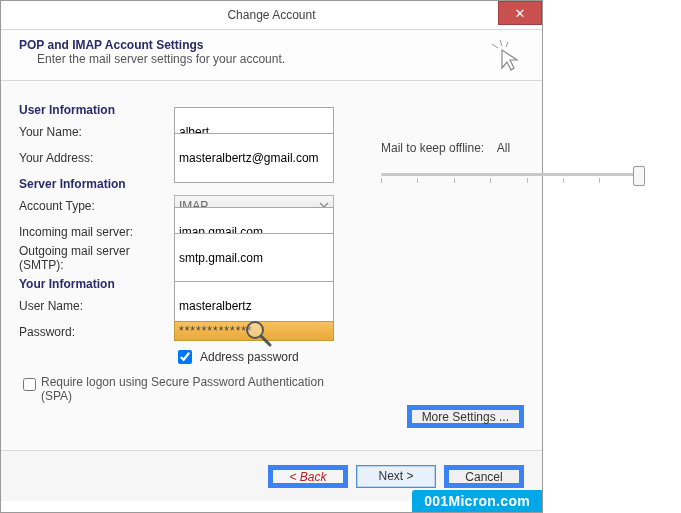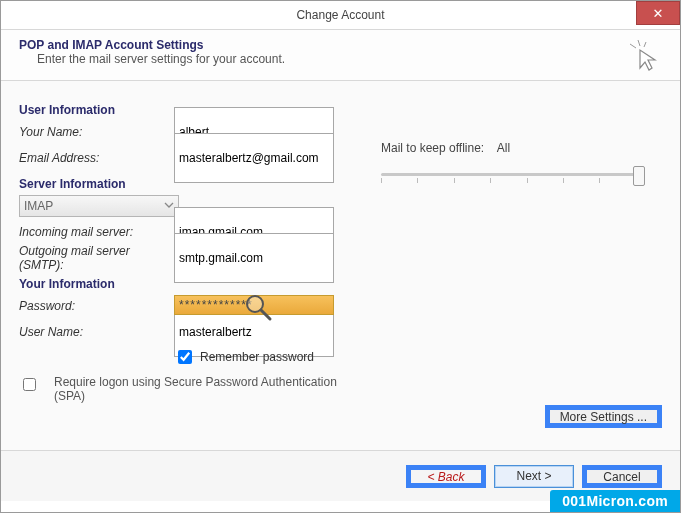--- a/index.html
+++ b/index.html
@@ -76,21 +76,20 @@
   }
   .row {
     display: flex;
     align-items: center;
     margin: 4px 0;
     height: 22px;
   }
   .lbl {
     width: 155px;
     color: #333;
-    font-style: italic;
   }
   input.tx {
     width: 150px;
     height: 18px;
     border: 1px solid #a7a7a7;
     padding: 15px 4px;
     font-family: inherit;
     font-size: 12px;
     background: #fff;
   }
@@ -135,21 +134,21 @@
     gap: 5px;
     margin: 4px 0;
   }
   .chk input[type=checkbox] {
     width: 14px;
     height: 14px;
   }
   .spa-row {
     display: flex;
     align-items: flex-start;
-    gap: 15px;
+    gap: 2px;
     margin-top: 8px;
   }
   .spa-row .spa-text { width: 300px; color:#555; }
   .right-pane {
     position: absolute;
     left: 380px;
     top: 60px;
     width: 270px;
   }
   .mt-label { color:#444; }
@@ -225,21 +224,21 @@
     display: flex;
     align-items: center;
     font-size: 14px;
     font-weight: 600;
     letter-spacing: 0.3px;
     border-top-left-radius: 3px;
   }
   .window {
     border: 1px solid #9a9a9a;
     box-sizing: border-box;
-    width: 681px;
+    width: 543px;
     height: 513px;
     position: relative;
   }
 </style>
 </head>
 <body>
 
 <div class="window">
   <div class="titlebar">
     <span class="title">Change Account</span>
@@ -264,69 +263,70 @@
   </div>
 
   <div class="body">
     <div class="section-title">User Information</div>
 
     <div class="row">
       <span class="lbl">Your Name:</span>
       <input class="tx" type="text" value="albert" style="">
     </div>
     <div class="row">
-      <span class="lbl">Email Address:</span>
+      <span class="lbl">Your Address:</span>
       <input class="tx" type="text" value="masteralbertz@gmail.com" style="">
     </div>
 
     <div class="section-title" style="margin-top:8px">Server Information</div>
 
     <div class="row">
+      <span class="lbl">Account Type:</span>
       <div class="dropdown">
         <span>IMAP</span>
         <span class="chev">
           <svg width="10" height="10" viewBox="0 0 10 10">
               <path d="M1 3 L5 7 L9 3" fill="none" stroke="#888" stroke-width="1.3"></path>
             </svg>
         </span>
       </div>
     </div>
     <div class="row">
       <span class="lbl">Incoming mail server:</span>
       <input class="tx" type="text" value="imap.gmail.com" style="">
     </div>
     <div class="row">
       <span class="lbl">Outgoing mail server (SMTP):</span>
       <input class="tx" type="text" value="smtp.gmail.com" style="">
     </div>
 
     <div class="section-title" style="margin-top:8px">Your Information</div>
 
+    <div class="row">
+      <span class="lbl">User Name:</span>
+      <input class="tx" type="text" value="masteralbertz" style="">
+    </div>
     <div class="row">
       <span class="lbl">Password:</span>
       <div class="pw-wrap">
         <div class="pw-field">
           <span>*************</span>
         </div>
         <div class="magnifier">
           <svg width="30" height="30" viewBox="0 0 30 30">
             <circle cx="11" cy="11" r="8" fill="rgba(255,255,255,0.35)" stroke="#555" stroke-width="2"></circle>
             <line x1="17" y1="17" x2="26" y2="26" stroke="#555" stroke-width="3" stroke-linecap="round"></line>
           </svg>
         </div>
       </div>
     </div>
-    <div class="row">
-      <span class="lbl">User Name:</span>
-      <input class="tx" type="text" value="masteralbertz" style="">
-    </div>
 
     <div class="chk" style="margin-left:155px">
       <input type="checkbox" checked="" style="">
-      <span>Remember password</span>
+      <span>Address password</span>
     </div>
 
     <div class="spa-row">
       <input type="checkbox" style="">
       <span class="spa-text">Require logon using Secure Password Authentication (SPA)</span>
     </div>
 
     <div class="right-pane">
       <span class="mt-label">Mail to keep offline:</span>
       &nbsp;&nbsp;

